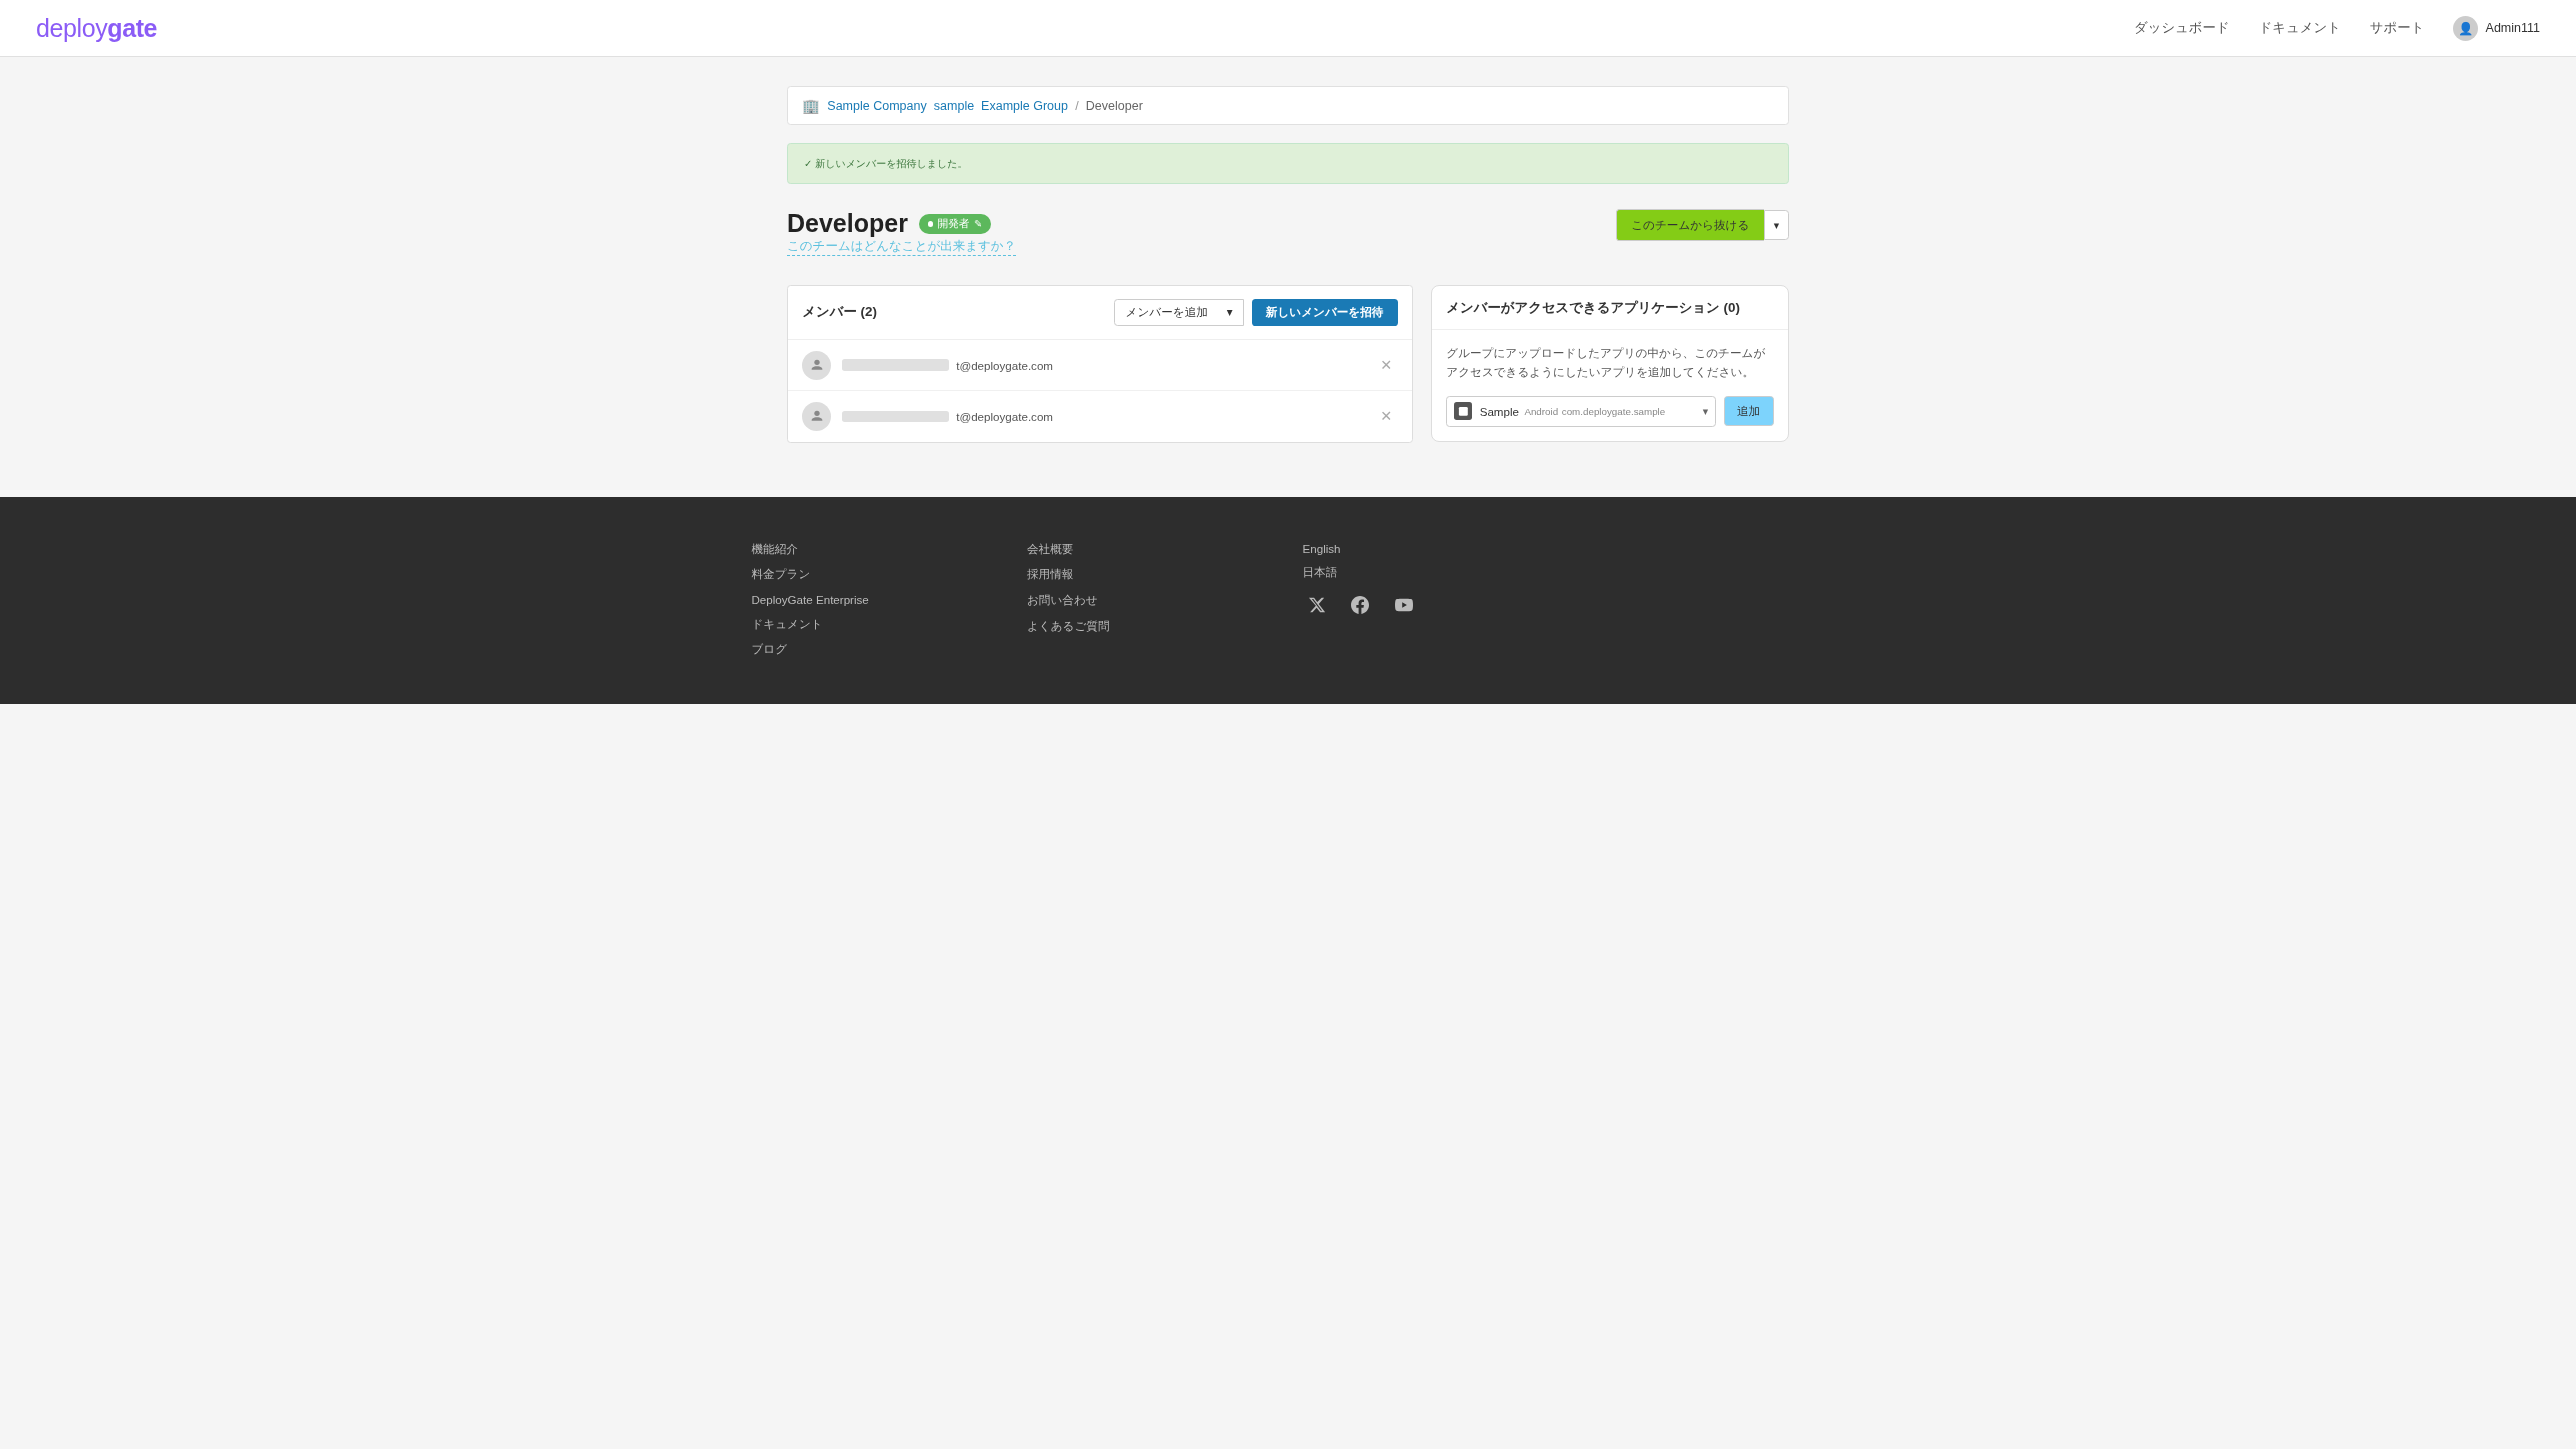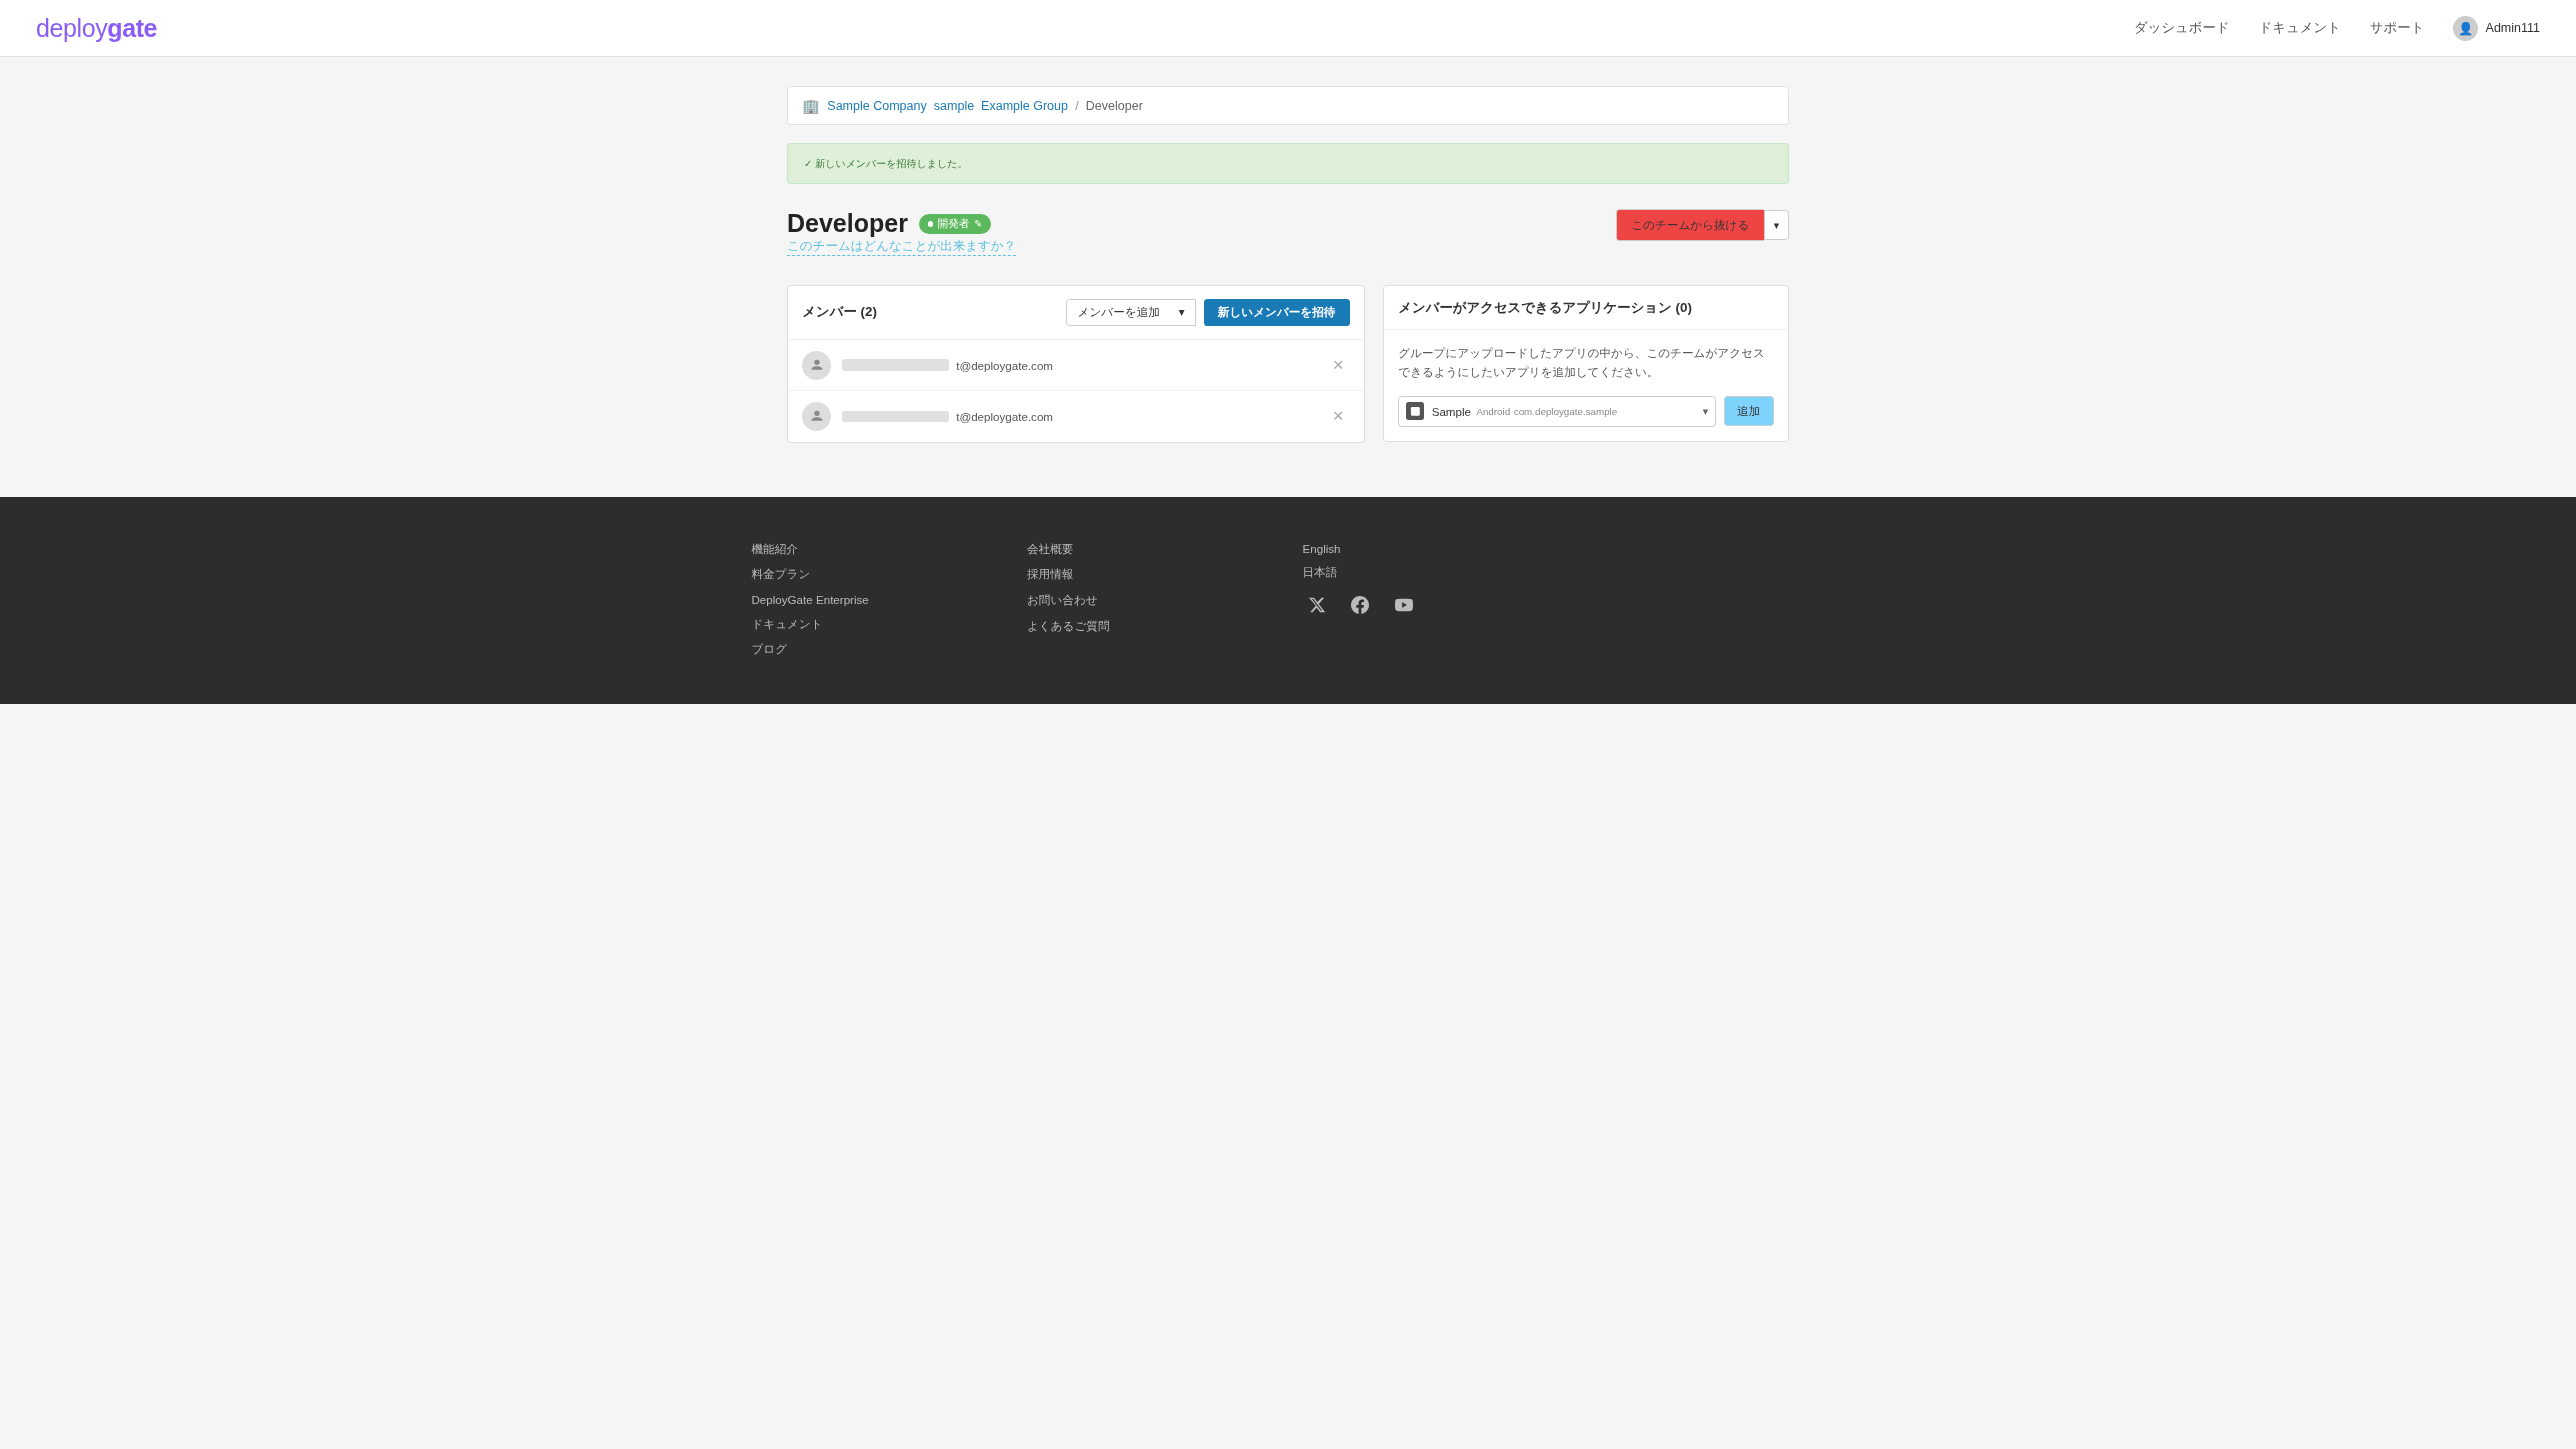--- a/index.html
+++ b/index.html
@@ -149,21 +149,21 @@
       margin-bottom: 21.5px;
       cursor: pointer;
     }
 
     
     .btn-group-top {
       display: flex;
       align-items: center;
     }
     .btn-leave {
-      background: #ef4444;
+      background: #84cc16;
       border: 0.9px solid #ccc;
       border-right: none;
       border-radius: 3.6px 0 0 3.6px;
       padding: 7.2px 14.3px;
       font-size: 11.6px;
       cursor: pointer;
       color: #333;
     }
     .btn-dropdown {
       background: #fff;
@@ -185,22 +185,23 @@
     
     .panel {
       background: #fff;
       border: 0.9px solid #ddd;
       border-radius: 3.6px;
     }
     .panel-left {
       flex: 1;
     }
     .panel-right {
-      width: 406px;
+      width: 358px;
       flex-shrink: 0;
+      border-radius: 8px;
     }
     .panel-header {
       padding: 12.5px 14.3px;
       display: flex;
       align-items: center;
       justify-content: space-between;
       border-bottom: 0.9px solid #eee;
     }
     .panel-title {
       font-size: 13.4px;

